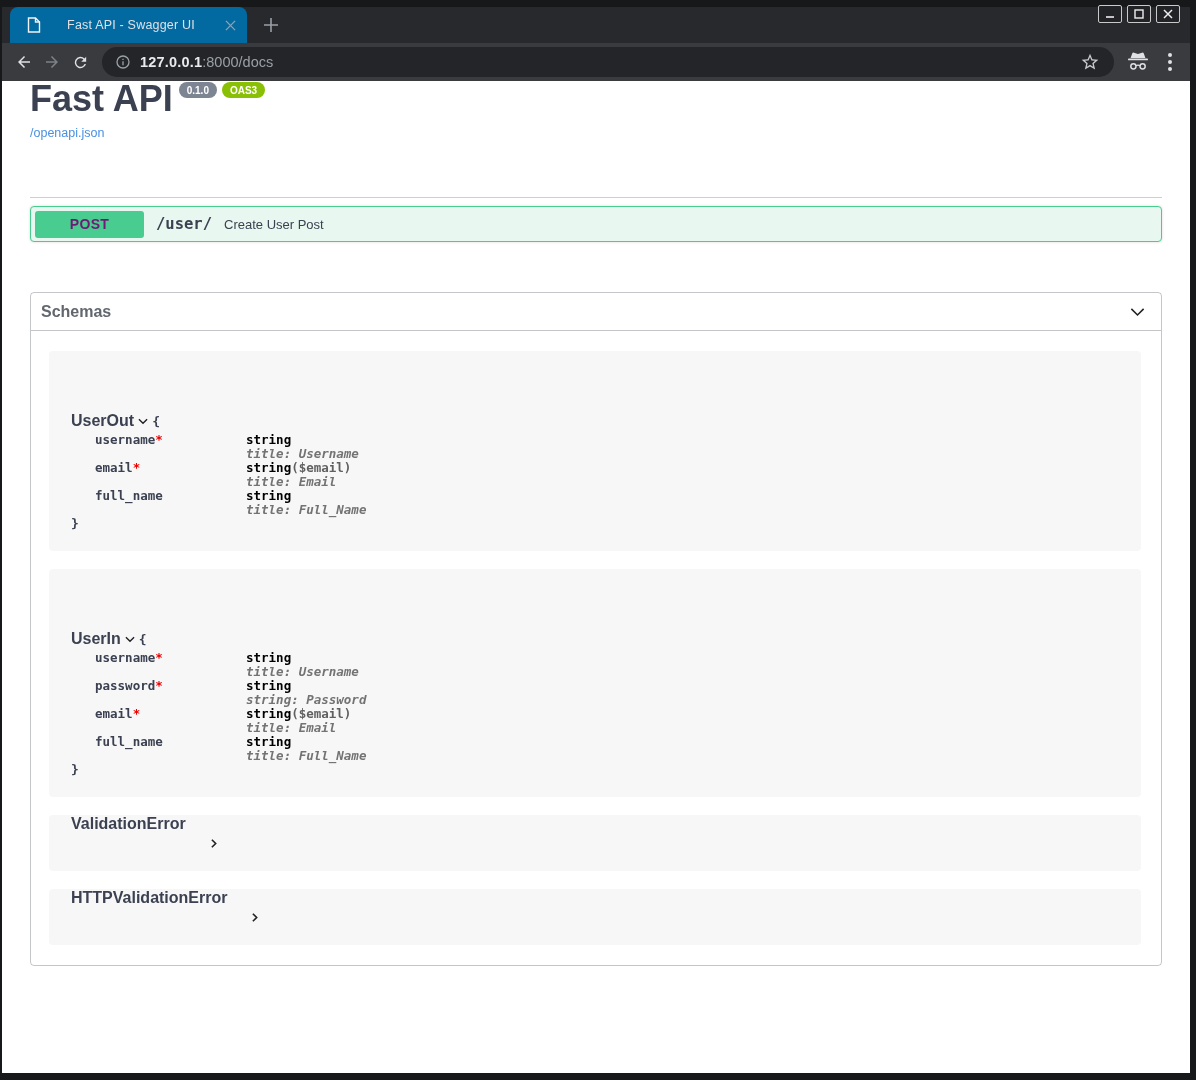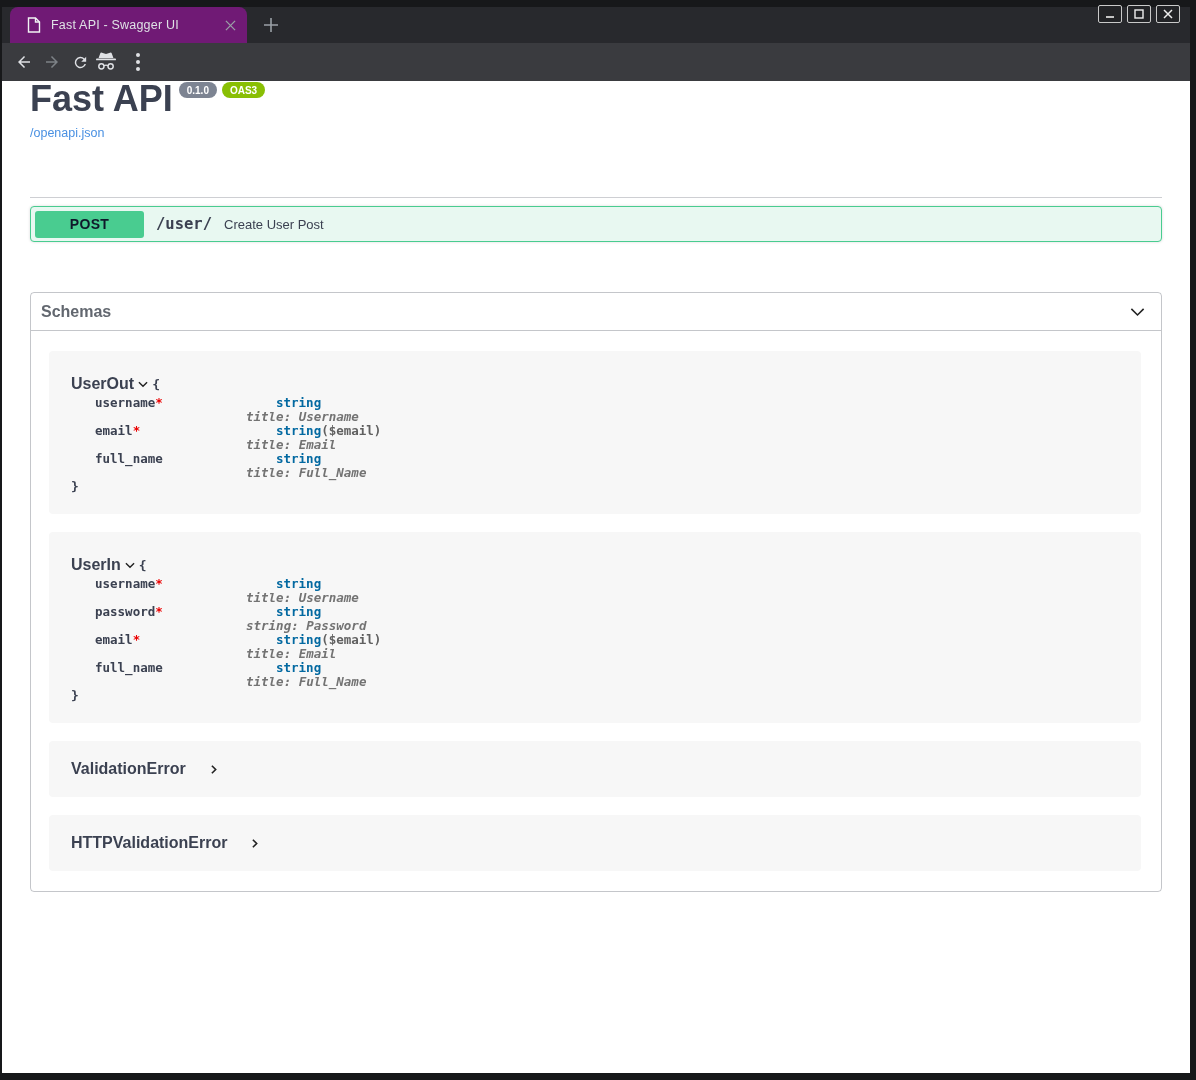--- a/index.html
+++ b/index.html
@@ -6,21 +6,21 @@
   html,body { margin:0; padding:0; }
   body {
     width:1196px; height:1080px; overflow:hidden;
     background:#17181a; font-family:"Liberation Sans", sans-serif;
   }
   .window { width:1196px; height:1080px; padding:0 6px 7px 2px; display:flex; flex-direction:column; background:#17181a; position:relative; }
 
   
   .tabstrip { height:43px; padding-top:7px; background:transparent; position:relative; display:flex; align-items:flex-end; }
   .tabstrip-bg { position:absolute; left:0; right:0; top:7px; bottom:0; background:#28292d; }
-  .tab { position:relative; z-index:2; height:36px; width:237px; margin-left:8px; background:#701a75; border-radius:8px 8px 0 0; display:flex; align-items:center; padding:0 8px 0 17px; gap:10px; }
+  .tab { position:relative; z-index:2; height:36px; width:237px; margin-left:8px; background:#0369a1; border-radius:8px 8px 0 0; display:flex; align-items:center; padding:0 8px 0 17px; gap:10px;text-align:center; }
   .tab-title { color:#dfe1e5; font-size:12.5px; letter-spacing:.2px; flex:1; white-space:nowrap; overflow:hidden; }
   .icon { display:inline-flex; align-items:center; justify-content:center; }
   .tab-close { width:18px; height:18px; border-radius:50%; color:#9aa0a6; }
   .newtab { position:relative; z-index:2; width:28px; height:28px; margin:0 0 4px 10px; color:#9aa0a6; display:flex; align-items:center; justify-content:center; border-radius:50%; }
   .win-controls { position:absolute; z-index:3; top:5px; right:10px; display:flex; gap:5px; }
   .win-btn { width:24px; height:18px; border:1px solid #c9c9c9; border-radius:2px; background:#222326; display:flex; align-items:center; justify-content:center; color:#eee; }
 
   .toolbar { height:38px; background:#3a3b3f; display:flex; align-items:center; padding:0 10px 0 8px; }
   .nav-btn { width:28px; height:28px; display:flex; align-items:center; justify-content:center; border-radius:50%; color:#dfe1e5; }
   .nav-btn.disabled { color:#7d8287; }
@@ -42,44 +42,44 @@
   .pill.oas { background:#89bf04; }
   .spec-link { display:inline-block; margin-top:9px; font-size:12.5px; color:#4990e2; text-decoration:none; cursor:pointer; }
 
   .tag-section { margin-top:56px; }
   .tag-header { display:flex; align-items:center; justify-content:space-between; padding:0 10px 0 8px; cursor:pointer; }
   .tag-header h3 { margin:0; font-size:24px; font-weight:bold; color:#3b4151; }
   .chev { color:#404040; }
   .tag-divider { height:1px; background:rgba(59,65,81,.25); margin-top:15px; }
 
   .opblock { margin-top:8px; height:36px; border:1px solid #49cc90; background:#e8f8f1; border-radius:4px; box-shadow:0 0 3px rgba(0,0,0,.15); display:flex; align-items:center; padding:0 10px 0 4px; cursor:pointer; }
-  .method-badge { width:109px; height:27px; background:#49cc90; border-radius:3px; color:#0f172a; font-weight:bold; font-size:14px; display:flex; align-items:center; justify-content:center; letter-spacing:.3px; }
+  .method-badge { width:109px; height:27px; background:#49cc90; border-radius:3px; color:#701a75; font-weight:bold; font-size:14px; display:flex; align-items:center; justify-content:center; letter-spacing:.3px; }
   .op-path { margin-left:12px; font-family:"DejaVu Sans Mono", monospace; font-weight:bold; font-size:15.5px; color:#3b4151; }
   .op-summary { margin-left:12px; font-size:13px; color:#3b4151; }
 
   .models-section { margin-top:50px; border:1px solid rgba(59,65,81,.3); border-radius:4px; }
   .models-header { height:38px; display:flex; align-items:center; justify-content:space-between; padding:0 13px 0 10px; border-bottom:1px solid rgba(59,65,81,.3); cursor:pointer; }
   .models-header h4 { margin:0; font-size:16px; font-weight:bold; color:#62676f; }
   .models-body { padding:20px 20px 20px 18px; }
 
   .model-box { background:#f7f7f7; border-radius:4px; padding:24px 20px 20px 22px; }
   .model-box + .model-box { margin-top:18px; }
-  .model-head { display:flex; align-items:center; gap:2px; cursor:pointer; }
+  .model-head { display:flex; align-items:center; gap:2px; cursor:pointer;margin-top:37px; }
   .model-name { font-size:16px; font-weight:bold; color:#3b4151; }
   .brace { font-family:"DejaVu Sans Mono", monospace; font-weight:bold; font-size:13px; color:#3b4151; }
   .props { margin-top:3px; }
   .mono { font-family:"DejaVu Sans Mono", monospace; font-size:12.5px; line-height:14px; font-weight:bold; }
   .prop-row { display:flex; align-items:flex-start; }
   .prop-name { width:151px; margin-left:24px; color:#3b4151; }
   .star { color:#eb0000; }
-  .prop-type { color:#0369a1;margin-left:30px; }
+  .prop-type { color:#000000; }
   .prop-format { color:#606060; }
   .prop-title { color:#737373; font-style:italic; }
   .close-brace { line-height:14px; }
-  .model-box.collapsed { height:56px; padding:0 20px 0 22px; display:flex; align-items:center; }
+  .model-box.collapsed { height:56px; padding:0 20px 0 22px; display:flex; }
   .model-box.collapsed .chev-right { margin-left:21px; color:#222; }
 </style>
 </head>
 <body>
 
 <div class="window">
 
   <div class="tabstrip">
     <div class="tabstrip-bg"></div>
     <div class="tab">
@@ -128,20 +128,34 @@
     </div>
     <div class="nav-btn disabled">
       <svg width="18" height="18" viewBox="0 0 24 24" fill="currentColor">
           <path d="M4 11h12.2l-5.6-5.6L12 4l8 8-8 8-1.4-1.4 5.6-5.6H4z"></path>
         </svg>
     </div>
     <div class="nav-btn">
       <svg width="17" height="17" viewBox="0 0 24 24" fill="currentColor">
           <path d="M17.65 6.35A8 8 0 1 0 19.73 14h-2.08a6 6 0 1 1-1.42-6.23L13 11h7V4l-2.35 2.35z"></path>
         </svg>
+    </div>
+    <div class="omnibox">
+      <span class="icon">
+        <svg width="16" height="16" viewBox="0 0 24 24" fill="#9aa0a6">
+            <path d="M12 2a10 10 0 1 0 0 20 10 10 0 0 0 0-20zm0 18a8 8 0 1 1 0-16 8 8 0 0 1 0 16zm-1-13h2v2h-2zm0 4h2v6h-2z"></path>
+          </svg>
+      </span>
+      <span class="url"><span class="host">127.0.0.1</span><span>:8000/docs</span></span>
+      <span class="omni-spacer"></span>
+      <span class="icon" style="color:#c7cacd; margin-right:8px;">
+        <svg width="20" height="20" viewBox="0 0 24 24" fill="currentColor">
+            <path d="M22 9.24l-7.19-.62L12 2 9.19 8.63 2 9.24l5.46 4.73L5.82 21 12 17.27 18.18 21l-1.63-7.03L22 9.24zM12 15.4l-3.76 2.27 1-4.28-3.32-2.88 4.38-.38L12 6.1l1.71 4.04 4.38.38-3.32 2.88 1 4.28L12 15.4z"></path>
+          </svg>
+      </span>
     </div>
     <div class="toolbar-right">
       <span class="icon">
         <svg width="24" height="22" viewBox="0 0 24 22" fill="currentColor">
           <path d="M6.2 2.6a1.4 1.4 0 0 1 1.8-.9L12 3l4-1.3a1.4 1.4 0 0 1 1.8.9L19.4 7H4.6z"></path>
           <rect x="2" y="7.6" width="20" height="1.7" rx=".85"></rect>
           <circle cx="7.4" cy="15.3" r="2.6" fill="none" stroke="currentColor" stroke-width="1.5"></circle>
           <circle cx="16.6" cy="15.3" r="2.6" fill="none" stroke="currentColor" stroke-width="1.5"></circle>
           <path d="M10 14.8c1.2-.9 2.8-.9 4 0" fill="none" stroke="currentColor" stroke-width="1.3"></path>
         </svg>

